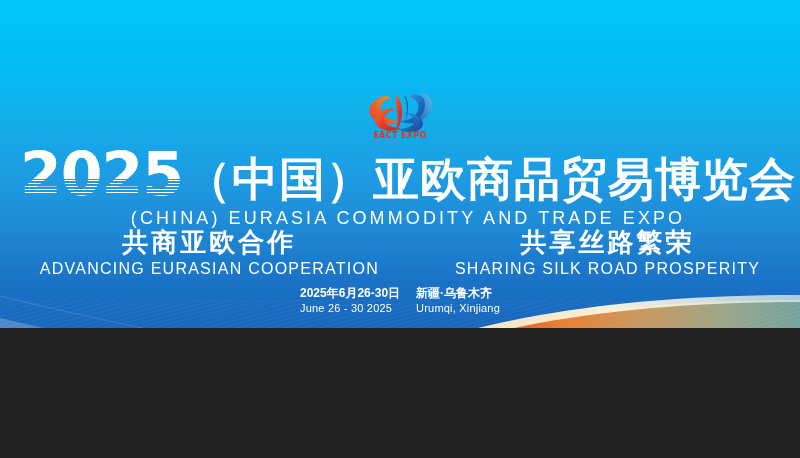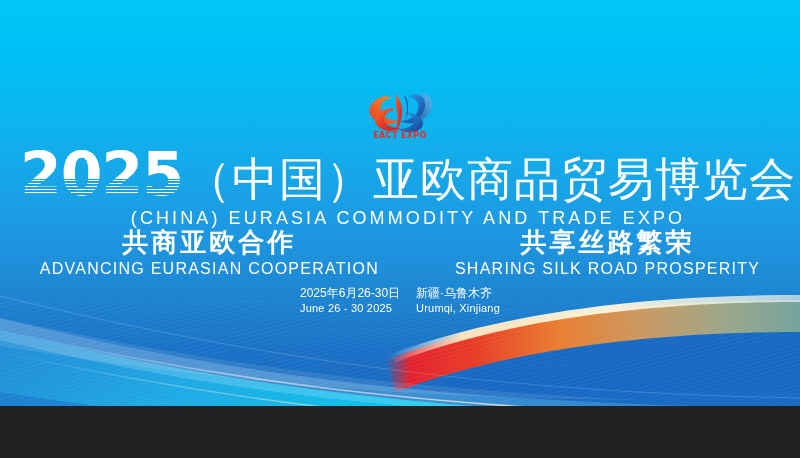--- a/index.html
+++ b/index.html
@@ -4,21 +4,21 @@
 <title>Expo Banner</title>
 <style>
   html, body {
     margin: 0;
     padding: 0;
     background: #222;
   }
   #banner {
     position: relative;
     width: 800px;
-    height: 406px;
+    height: 328px;
     overflow: hidden;
     font-family: "Liberation Sans", "DejaVu Sans", sans-serif;
     background: linear-gradient(180deg,
         #00c6f7 0%,
         #00c0f5 14%,
         #0bb6ef 28%,
         #16a8e8 42%,
         #1d9ae2 55%,
         #1f8ed9 66%,
         #1d80cf 76%,
@@ -90,21 +90,21 @@
       repeating-linear-gradient(180deg,
          #ffffff 0px, #ffffff 1px,
          rgba(255,255,255,0) 1px, rgba(255,255,255,0) 3px);
     -webkit-background-clip: text;
     background-clip: text;
     color: transparent;
     font-family: "DejaVu Sans", sans-serif;
   }
   .cn-title {
     font-size: 46px;
-    font-weight: normal;
+    font-weight: bold;
     color: #ffffff;
     letter-spacing: 1px;
     font-family: "DejaVu Sans", "Liberation Sans", sans-serif;
     padding-bottom: 2px;
   }
   .en-title {
     margin-top: 4px;
     font-size: 18px;
     color: #ffffff;
     letter-spacing: 3.1px;
@@ -145,21 +145,21 @@
     left: 0; right: 0;
     top: 285px;
     z-index: 6;
     display: flex;
     justify-content: center;
     gap: 16px;
   }
   .meta-col { text-align: left; }
   .meta-cn {
     font-size: 12px;
-    font-weight: normal;
+    font-weight: bold;
     color: #ffffff;
     white-space: nowrap;
     line-height: 1.35;
   }
   .meta-en {
     font-size: 11px;
     color: #ffffff;
     white-space: nowrap;
     line-height: 1.35;
     letter-spacing: 0.2px;

